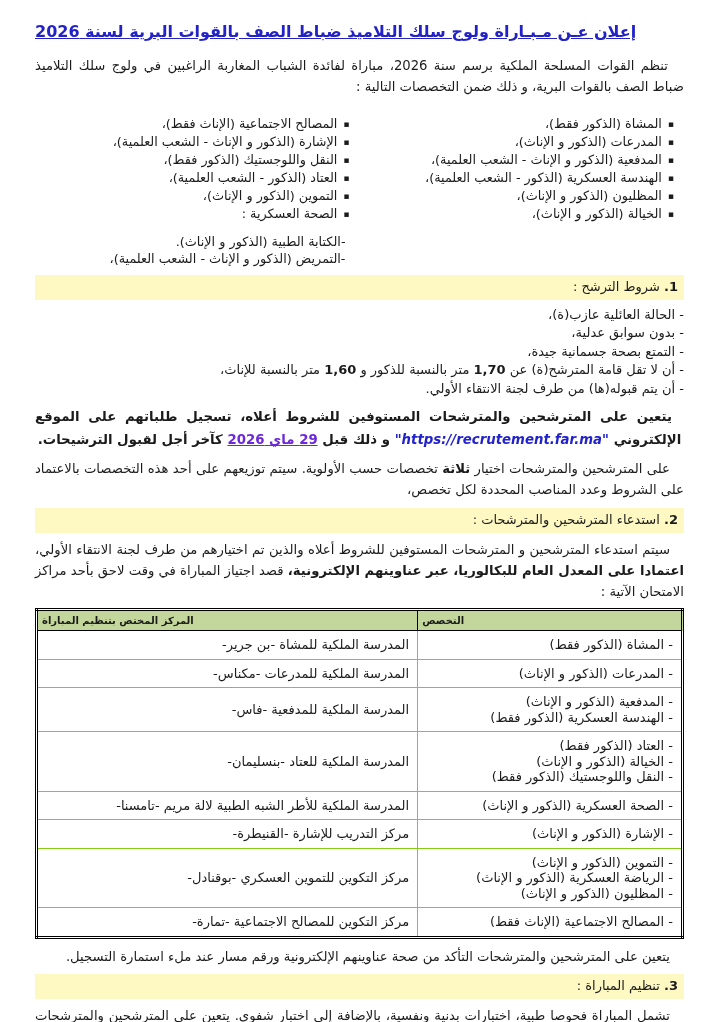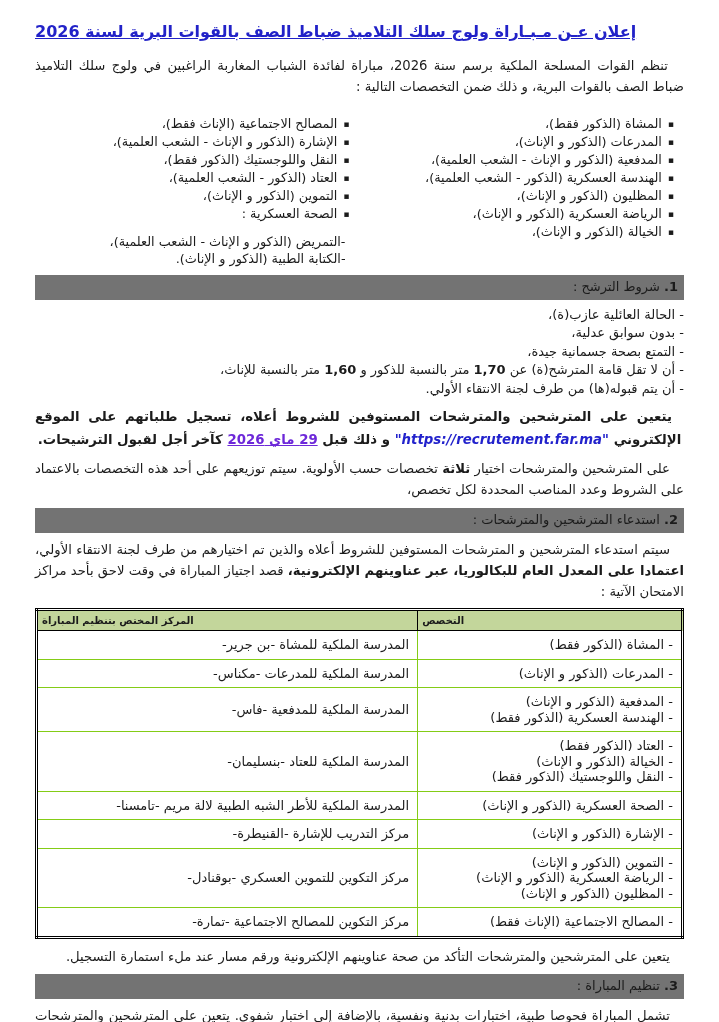--- a/index.html
+++ b/index.html
@@ -28,21 +28,21 @@
     font-size:12.8px;line-height:17px;text-align:right;
     white-space:nowrap;
   }
   .cols li::before{content:"▪";font-size:9px;margin-left:6px;vertical-align:1px;}
   .subitems div{
     font-size:12.8px;line-height:17px;text-align:right;
     margin-right:14px;white-space:nowrap;
   }
 
   .secbar{
-    background:#737373;
+    background:#fef9c3;
     margin:8px 0 6px 0;padding:4px 6px;
     font-size:13px;line-height:1.3;
   }
   .secbar .num{font-weight:bold;}
 
   .conds{margin:0 0 6px 0;}
   .cond{font-size:13px;line-height:18.5px;text-align:right;}
   .cond b{font-weight:bold;}
   .cond .u{text-decoration:underline;font-weight:bold;}
 
@@ -91,36 +91,35 @@
   <p class="intro">تنظم القوات المسلحة الملكية برسم سنة 2026، مباراة لفائدة الشباب المغاربة الراغبين في ولوج سلك التلاميذ ضباط الصف بالقوات البرية، و ذلك ضمن التخصصات التالية :</p>
 
   <div class="cols">
     <div class="colwrap">
       <ul>
         <li>المشاة (الذكور فقط)،</li>
         <li>المدرعات (الذكور و الإناث)،</li>
         <li>المدفعية (الذكور و الإناث - الشعب العلمية)،</li>
         <li>الهندسة العسكرية (الذكور - الشعب العلمية)،</li>
         <li>المظليون (الذكور و الإناث)،</li>
-        <li>الرياضة العسكرية (الذكور و الإناث)،</li>
         <li>الخيالة (الذكور و الإناث)،</li>
       </ul>
     </div>
     <div class="colwrap">
       <ul>
         <li>المصالح الاجتماعية (الإناث فقط)،</li>
         <li>الإشارة (الذكور و الإناث - الشعب العلمية)،</li>
         <li>النقل واللوجستيك (الذكور فقط)،</li>
         <li>العتاد (الذكور - الشعب العلمية)،</li>
         <li>التموين (الذكور و الإناث)،</li>
         <li>الصحة العسكرية :</li>
       </ul>
       <div class="subitems">
+        <div>-الكتابة الطبية (الذكور و الإناث).</div>
         <div>-التمريض (الذكور و الإناث - الشعب العلمية)،</div>
-        <div>-الكتابة الطبية (الذكور و الإناث).</div>
       </div>
     </div>
   </div>
 
   <div class="secbar">
     <span class="num">1.</span>
     <span>شروط الترشح :</span>
   </div>
 
   <div class="conds">

